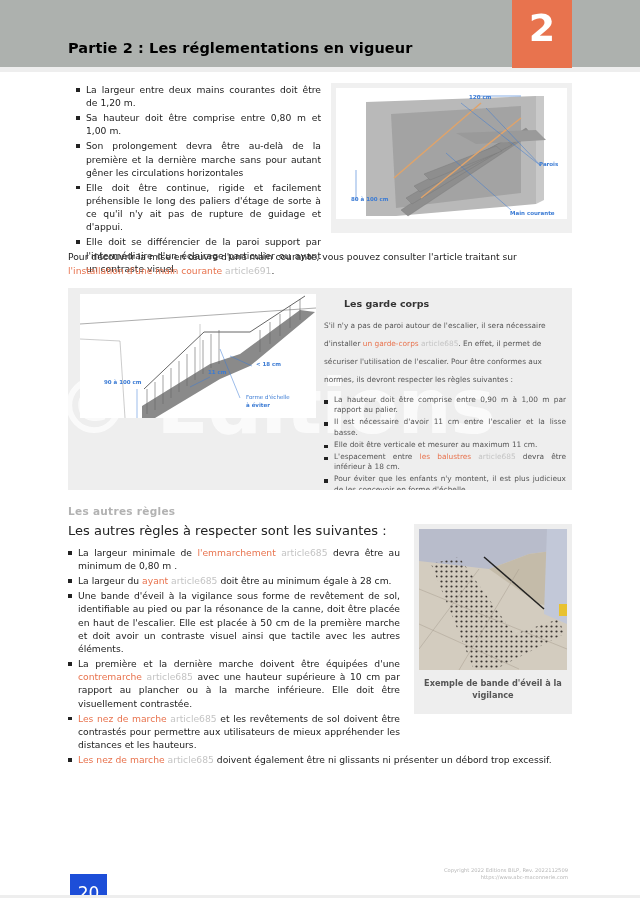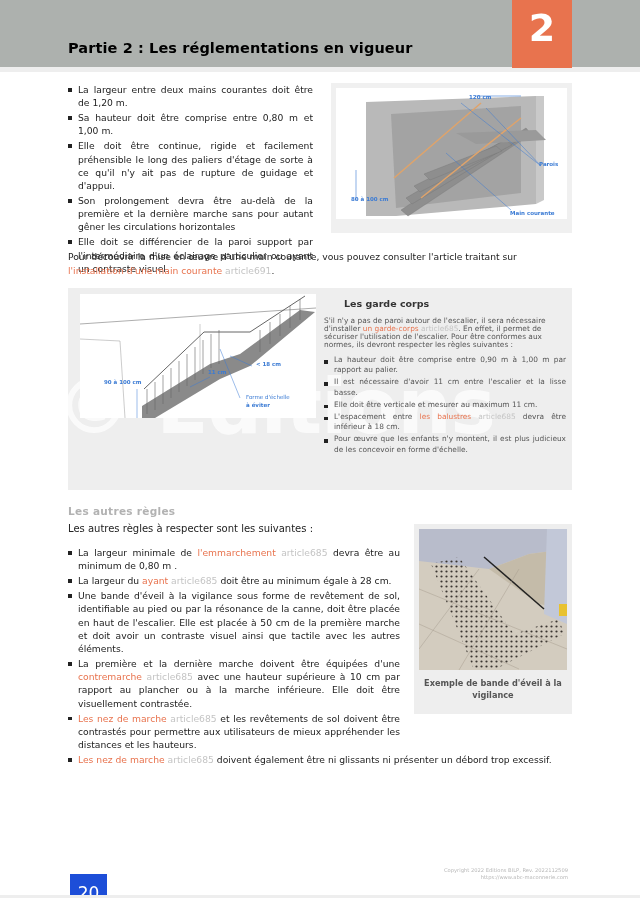--- a/index.html
+++ b/index.html
@@ -10,42 +10,42 @@
   .header-shadow { position: absolute; left: 0; top: 67px; width: 640px; height: 5px; background: #eeeeee; }
   .header-title { position: absolute; left: 68px; top: 40px; font-size: 14.5px; font-weight: bold; color: #000000; letter-spacing: 0.1px; }
   .chapter-box { position: absolute; left: 512px; top: 0; width: 60px; height: 68px; background: #e8734e; }
   .chapter-num { position: absolute; left: 0; top: 6px; width: 60px; text-align: center; font-size: 38px; font-weight: bold; color: #ffffff; font-family: "DejaVu Sans", sans-serif; }
 
   .text { font-size: 9.2px; line-height: 13.2px; color: #222; }
   ul.bl { list-style: none; }
   ul.bl li { position: relative; padding-left: 10px; margin-bottom: 1.8px; text-align: justify; }
   ul.bl li::before { content: ""; position: absolute; left: 0; top: 5px; width: 3.5px; height: 3.5px; background: #222; }
 
-  .list1 { position: absolute; left: 68px; top: 83px; width: 245px; }
+  .list1 { position: absolute; left: 76px; top: 83px; width: 245px; }
   .link { color: #e8734e; margin-top: 26px; }
   .art { color: #c4c4c4; }
 
   .fig1 { position: absolute; left: 331px; top: 83px; width: 241px; height: 150px; background: #f0f0f0; }
   .fig1-inner { position: absolute; left: 5px; top: 5px; width: 231px; height: 131px; background: #ffffff; overflow: hidden; }
   .fig-lbl { position: absolute; font-size: 5.5px; font-weight: bold; color: #3b7bd4; }
 
   .para { position: absolute; left: 68px; top: 250px; width: 506px; font-size: 9.2px; line-height: 13.5px; color: #222; }
 
   .gc-box { position: absolute; left: 68px; top: 288px; width: 504px; height: 202px; background: #eeeeee; overflow: hidden; }
   .gc-img { position: absolute; left: 12px; top: 6px; width: 236px; height: 124px; background: #ffffff; overflow: hidden; }
   .watermark { position: absolute; font-family: "DejaVu Sans", sans-serif; font-weight: bold; color: #ffffff; opacity: 0.75; }
   .gc-text { position: absolute; left: 256px; top: 10px; width: 242px; }
   .gc-title { font-size: 9.5px; font-weight: bold; color: #333; margin-bottom: 8px; padding-left: 20px; }
-  .gc-p { font-size: 7.4px; line-height: 8px; color: #555; margin-bottom: 6px; }
+  .gc-p { font-size: 7.4px; line-height: 18px; color: #555; margin-bottom: 6px; }
   .gc-list { font-size: 7.4px; line-height: 10.3px; color: #555; }
   .gc-list li { padding-left: 11px; margin-bottom: 1px; text-align: left; }
   .gc-list li::before { top: 3.5px; width: 3px; height: 3px; background: #555; }
 
   .sec-title { position: absolute; left: 68px; top: 505px; font-size: 10.5px; font-weight: bold; color: #b2b2b2; letter-spacing: 0.3px; }
-  .sec-intro { position: absolute; left: 68px; top: 523px; font-size: 10px; color: #222; }
+  .sec-intro { position: absolute; left: 68px; top: 523px; font-size: 13px; color: #222; }
   .list2 { position: absolute; left: 68px; top: 546px; width: 332px; }
   .list2 li { margin-bottom: 2.2px; }
   .list3 { position: absolute; left: 68px; top: 753px; width: 510px; }
 
   .fig3 { position: absolute; left: 414px; top: 524px; width: 158px; height: 190px; background: #eeeeee; }
   .fig3-photo { position: absolute; left: 5px; top: 5px; width: 148px; height: 141px; overflow: hidden; background: #cfc8bb; }
   .fig3-cap { position: absolute; left: 5px; top: 153px; width: 148px; text-align: center; font-size: 8.2px; line-height: 12px; font-weight: bold; color: #555; }
 
   .page-box { position: absolute; left: 70px; top: 874px; width: 37px; height: 65px; background: #1d4ed8; }
   .page-num { position: absolute; left: 0; top: 9px; width: 37px; text-align: center; font-size: 17px; color: #ffffff; }
@@ -59,22 +59,22 @@
   <div class="header-title">Partie 2 : Les réglementations en vigueur</div>
 </div>
 <div class="header-shadow"></div>
 <div class="chapter-box">
   <div class="chapter-num">2</div>
 </div>
 
 <ul class="bl text list1">
   <li>La largeur entre deux mains courantes doit être de 1,20 m.</li>
   <li>Sa hauteur doit être comprise entre 0,80 m et 1,00 m.</li>
+  <li>Son prolongement devra être au-delà de la première et la dernière marche sans pour autant gêner les circulations horizontales</li>
   <li>Elle doit être continue, rigide et facilement préhensible le long des paliers d'étage de sorte à ce qu'il n'y ait pas de rupture de guidage et d'appui.</li>
-  <li>Son prolongement devra être au-delà de la première et la dernière marche sans pour autant gêner les circulations horizontales</li>
   <li>Elle doit se différencier de la paroi support par l'intermédiaire d'un éclairage particulier ou ayant un contraste visuel.</li>
 </ul>
 
 <div class="fig1">
   <div class="fig1-inner">
     <svg width="231" height="131" viewBox="0 0 231 131">
       <polygon points="30,14 200,8 200,116 60,128 30,128" fill="#b9b9b9"></polygon>
       <polygon points="55,26 185,18 185,105 60,120" fill="#a3a3a3"></polygon>
       <polygon points="200,8 208,8 208,112 200,116" fill="#c9c9c9"></polygon>
       <g fill="#8e8e8e" stroke="#777" stroke-width="0.4">
@@ -144,21 +144,21 @@
   <div class="gc-text">
     <div class="gc-title">Les garde corps</div>
     <p class="gc-p">
       <span>S'il n'y a pas de paroi autour de l'escalier, il sera nécessaire d'installer </span><a class="link">un garde-corps</a> <span class="art">article685</span><span>. En effet, il permet de sécuriser l'utilisation de l'escalier. Pour être conformes aux normes, ils devront respecter les règles suivantes :</span>
     </p>
     <ul class="bl gc-list">
       <li>La hauteur doit être comprise entre 0,90 m à 1,00 m par rapport au palier.</li>
       <li>Il est nécessaire d'avoir 11 cm entre l'escalier et la lisse basse.</li>
       <li>Elle doit être verticale et mesurer au maximum 11 cm.</li>
       <li><span>L'espacement entre </span><a class="link">les balustres</a> <span class="art">article685</span><span> devra être inférieur à 18 cm.</span></li>
-      <li>Pour œuvre que les enfants n'y montent, il est plus judicieux de les concevoir en forme d'échelle.</li>
+      <li>Pour éviter que les enfants n'y montent, il est plus judicieux de les concevoir en forme d'échelle.</li>
     </ul>
   </div>
 </div>
 
 <div class="sec-title">Les autres règles</div>
 <div class="sec-intro">Les autres règles à respecter sont les suivantes :</div>
 
 <ul class="bl text list2">
   <li><span>La largeur minimale de </span><a class="link">l'emmarchement</a> <span class="art">article685</span><span> devra être au minimum de 0,80 m .</span></li>
   <li><span>La largeur du </span><a class="link">ayant</a> <span class="art">article685</span><span> doit être au minimum égale à 28 cm.</span></li>

